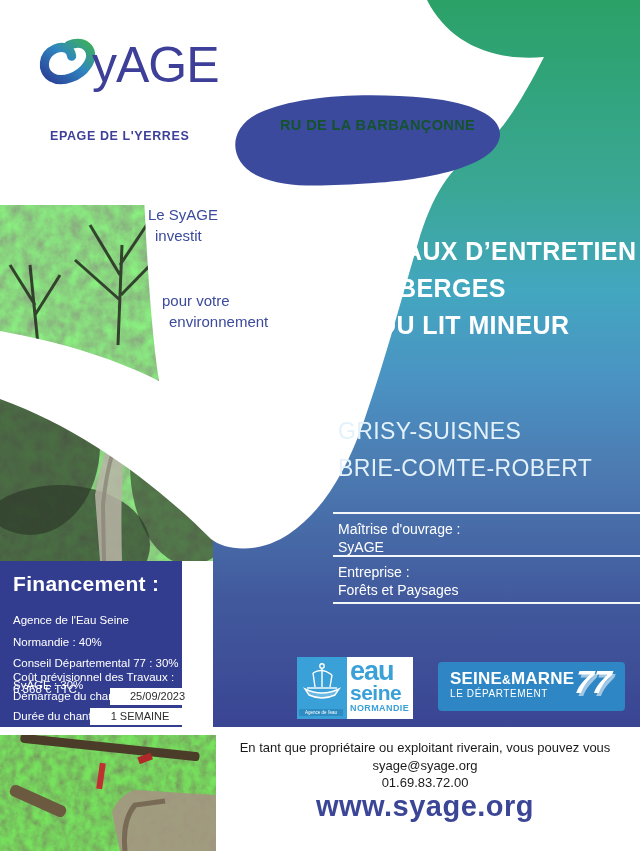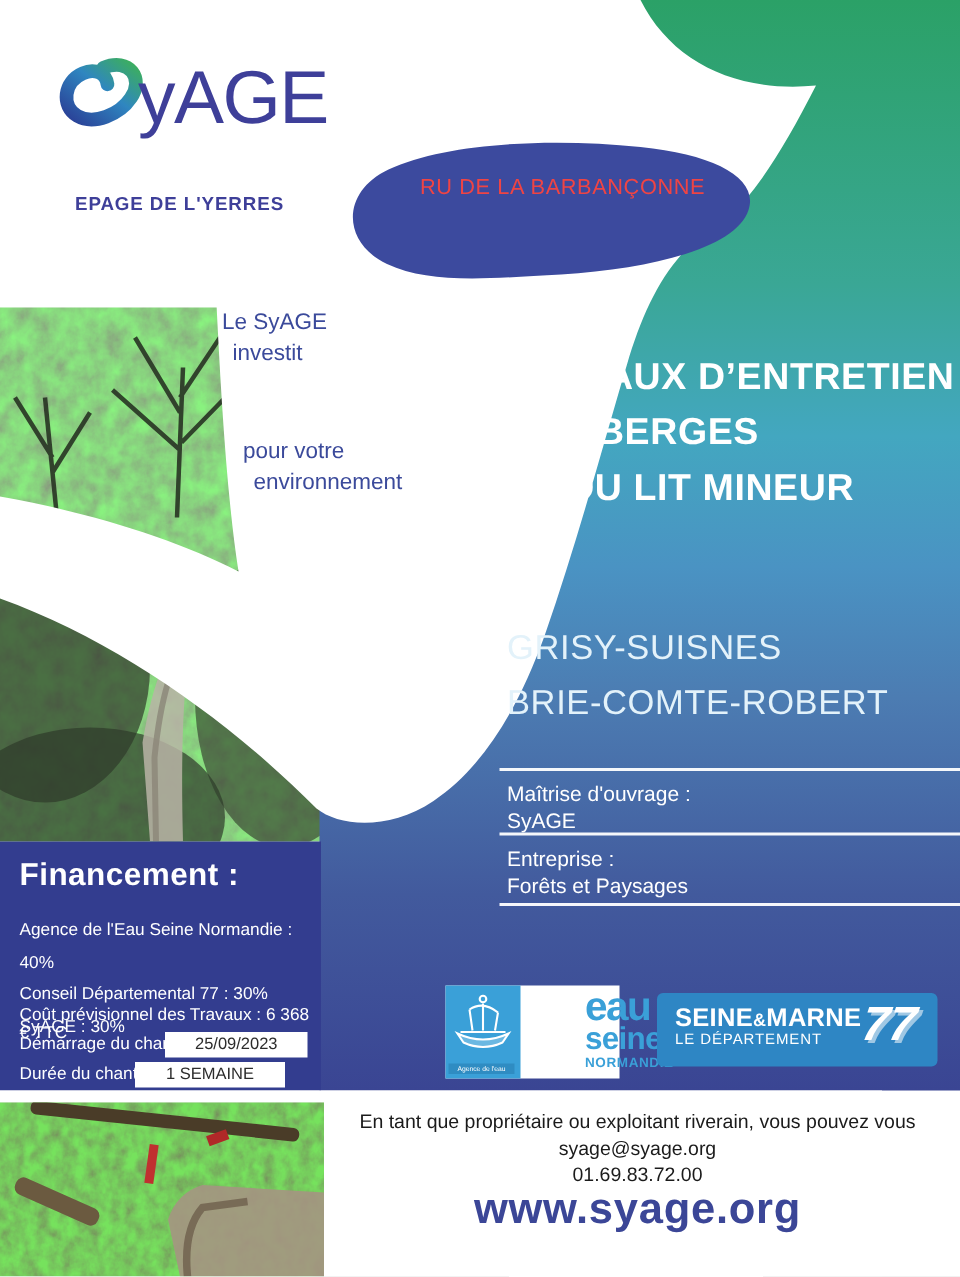--- a/index.html
+++ b/index.html
@@ -17,50 +17,50 @@
     font-size:50px;line-height:1;color:#3e3f99;letter-spacing:-1px;
   }
   .logo-tagline{
     position:absolute;left:50px;top:101px;
     font-size:12.5px;font-weight:bold;letter-spacing:.6px;color:#3e3f99;margin-top:28px;
   }
 
   
   .banner-label{
     position:absolute;left:280px;top:117px;
-    color:#ef4444;font-size:14.5px;letter-spacing:.4px;font-weight:normal;
+    color:#14532d;font-size:14.5px;letter-spacing:.4px;font-weight:bold;
   }
 
   
   .investit{position:absolute;left:148px;top:204px;color:#3b4a9b;font-size:15px;line-height:21px;}
   .investit div:nth-child(2){margin-left:7px;}
   .investit div:nth-child(3){margin-left:14px;margin-top:44px;}
   .investit div:nth-child(4){margin-left:21px;}
 
   
   .title{position:absolute;left:338px;top:233px;color:#ffffff;font-weight:bold;
          font-size:25px;line-height:37px;letter-spacing:.4px;}
   .towns{position:absolute;left:338px;top:413px;color:#e3f2fa;
          font-size:23px;line-height:37px;letter-spacing:.4px;}
 
   .sep{position:absolute;left:333px;width:307px;height:1.6px;background:rgba(255,255,255,.95);}
   .info-pair{position:absolute;left:338px;color:#ffffff;font-size:14px;line-height:17.5px;}
 
   
-  .fin-panel{position:absolute;left:0;top:561px;width:214px;height:166px;background:#333d8f;color:#fff;}
+  .fin-panel{position:absolute;left:0;top:561px;width:182px;height:166px;background:#333d8f;color:#fff;}
   .fin-title{position:absolute;left:13px;top:11px;font-size:21px;font-weight:bold;letter-spacing:.3px;}
   .fin-items{position:absolute;left:13px;top:49px;font-size:11.5px;line-height:21.5px;}
   .fin-cost{position:absolute;left:13px;top:110px;font-size:11.5px;}
   .fin-row-label{position:absolute;left:13px;font-size:11.5px;}
   .fin-box{position:absolute;background:#ffffff;color:#2c2c2c;height:17px;
            font-size:11px;text-align:center;line-height:17px;font-family:"Liberation Sans",sans-serif;}
 
   
   .eau-logo{position:absolute;left:297px;top:657px;width:116px;height:62px;background:#ffffff;
-            display:flex;gap:40px;}
+            display:flex;}
   .eau-left{width:50px;height:62px;background:#3aa0d8;position:relative;}
   .eau-agency{position:absolute;left:2px;bottom:3px;width:44px;background:#2f8cc2;color:#fff;
               font-size:4.5px;text-align:center;line-height:7px;}
   .eau-right{flex:1;color:#3aa0d8;padding:1px 0 0 3px;line-height:1;}
   .eau-w1{font-size:27px;font-weight:bold;letter-spacing:-1px;}
   .eau-w2{font-size:21px;font-weight:bold;letter-spacing:-.5px;margin-top:-3px;}
   .eau-w3{font-size:9px;font-weight:bold;letter-spacing:.4px;margin-top:1px;}
   .dept-logo{position:absolute;left:438px;top:662px;width:187px;height:49px;background:#2e86c4;
              border-radius:4px;color:#fff;overflow:hidden;}
   .dept-l1{position:absolute;left:12px;top:7px;font-size:17px;font-weight:bold;letter-spacing:.2px;}

